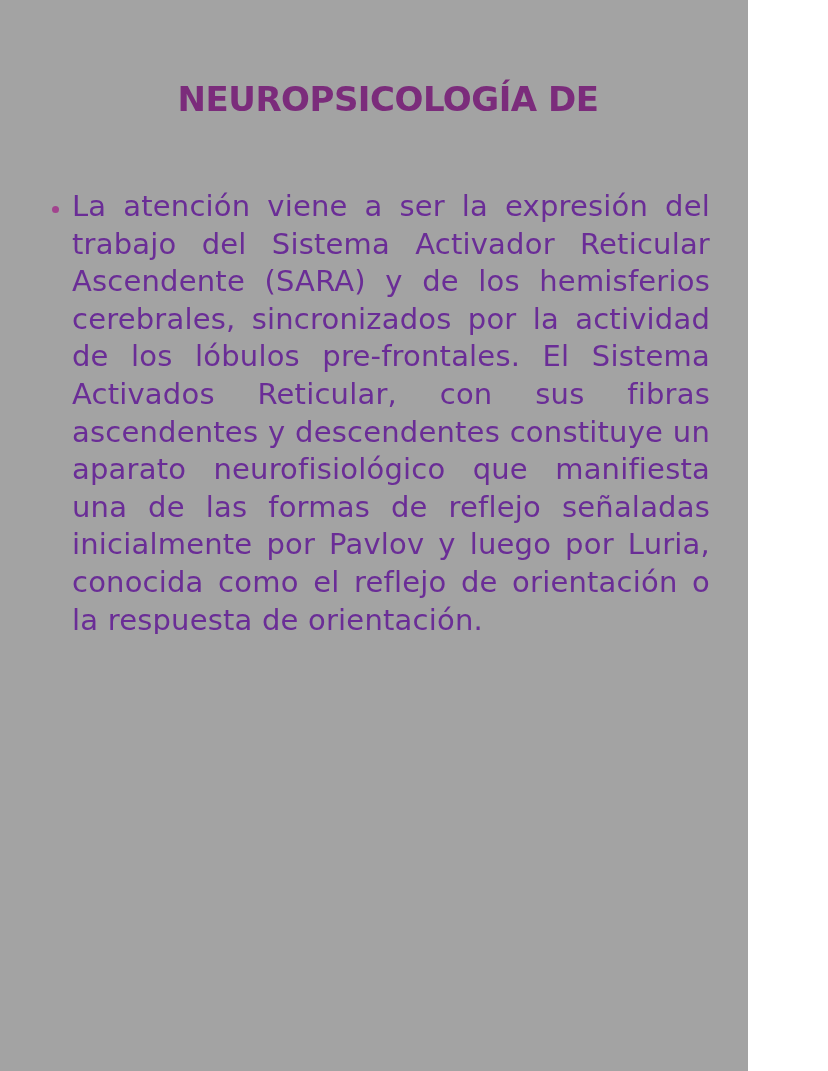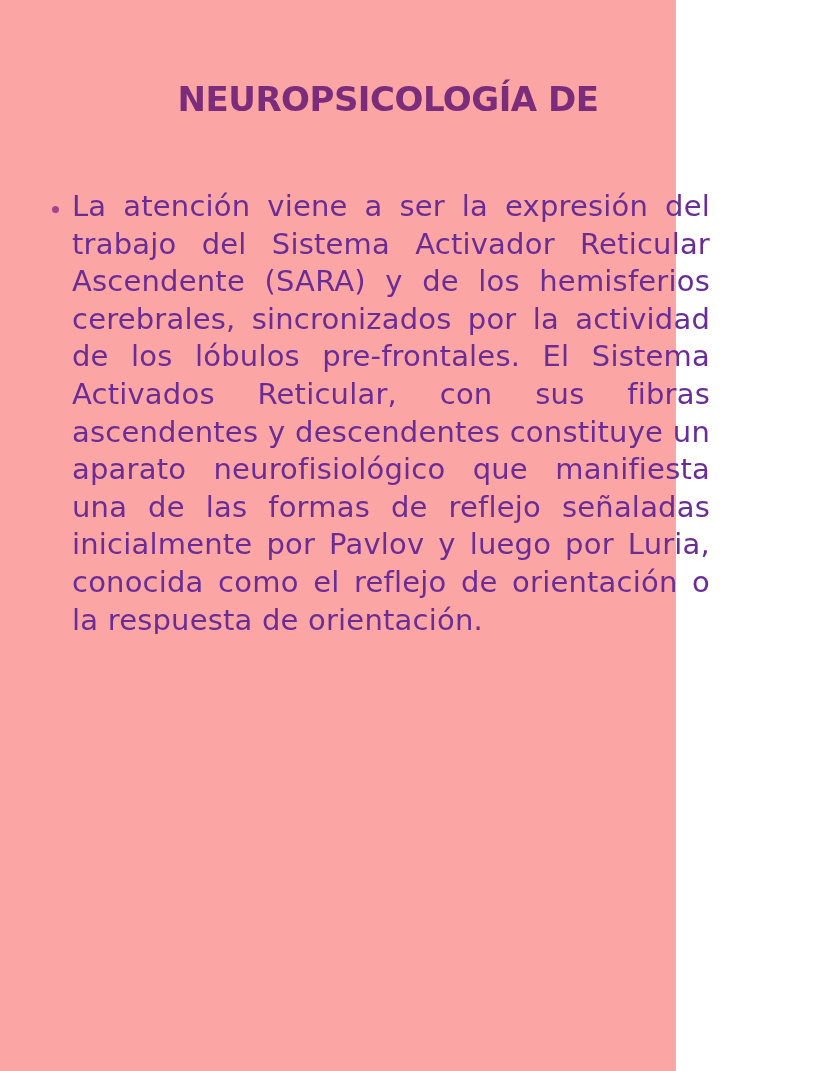--- a/index.html
+++ b/index.html
@@ -9,23 +9,23 @@
     }
     body {
       width: 828px;
       height: 1071px;
       position: relative;
       overflow: hidden;
     }
     .slide {
       position: absolute;
       left: 0; top: 0;
-      width: 676px;
+      width: 748px;
       height: 1071px;
-      background: #fca5a5;
+      background: #a3a3a3;
     }
     .title {
       position: absolute;
       left: 0;
       top: 78px;
       width: 776px;
       text-align: center;
       font-family: "DejaVu Sans", sans-serif;
       font-weight: bold;
       font-size: 34px;

